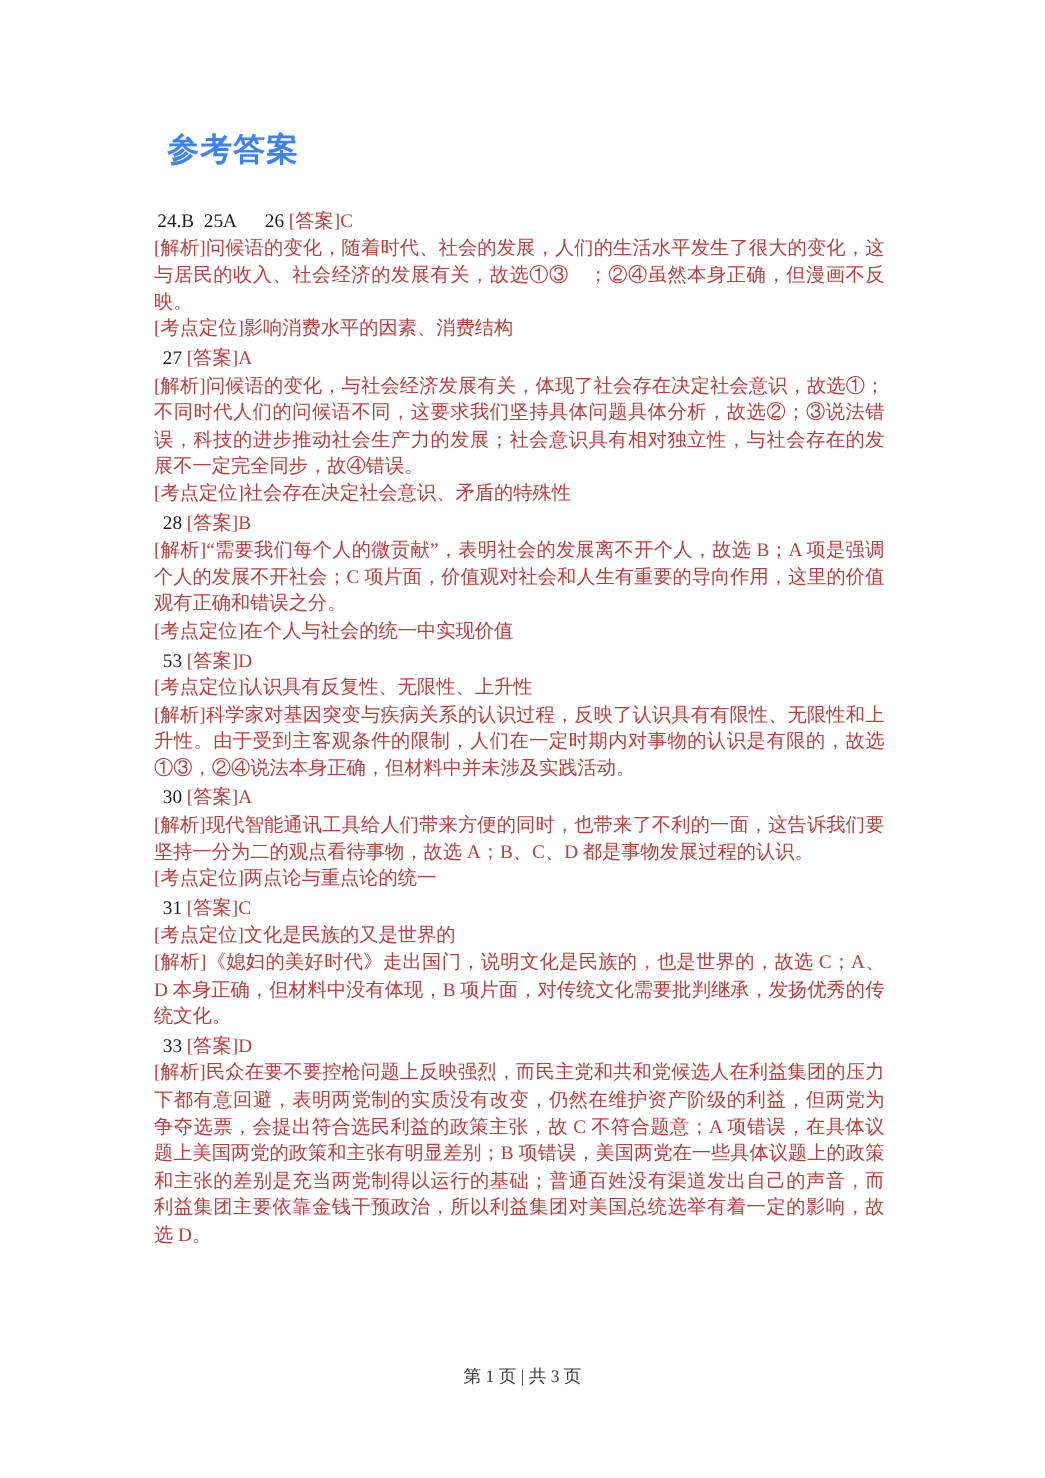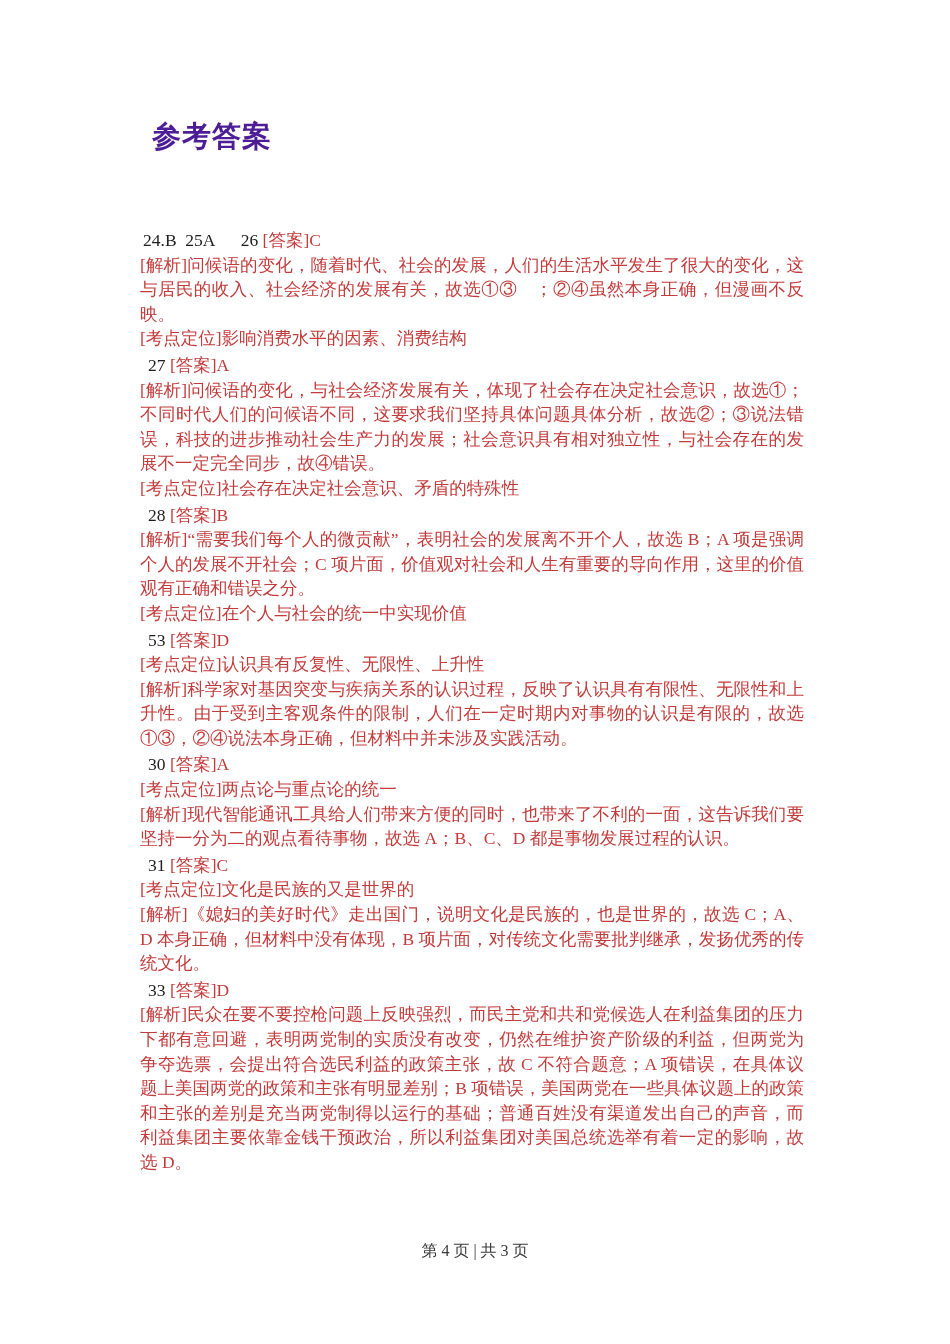--- a/index.html
+++ b/index.html
@@ -21,25 +21,25 @@
     position: absolute;
     left: 140px;
     top: 118px;
     width: 664px;
   }
   .doc-title {
     margin: 0 0 0 12px;
     font-size: 29px;
     line-height: 36px;
     font-weight: bold;
-    color: #4c1d95;
+    color: #3b82f6;
     letter-spacing: 1px;
   }
   .answers {
-    margin-top: 74px;
+    margin-top: 34px;
     font-size: 17.5px;
     line-height: 24.6px;
     color: var(--red);
   }
   .item { margin: 0; }
   .line.header {
     margin-top: 2px;
     padding-left: 8px;
     white-space: pre-wrap;
     text-align: left;
@@ -90,35 +90,35 @@
       </div>
 
       <div class="item">
         <div class="line header"><span class="num">53 </span><span class="red">[答案]D</span></div>
         <p class="para">[考点定位]认识具有反复性、无限性、上升性</p>
         <p class="para">[解析]科学家对基因突变与疾病关系的认识过程，反映了认识具有有限性、无限性和上升性。由于受到主客观条件的限制，人们在一定时期内对事物的认识是有限的，故选①③，②④说法本身正确，但材料中并未涉及实践活动。</p>
       </div>
 
       <div class="item">
         <div class="line header"><span class="num">30 </span><span class="red">[答案]A</span></div>
+        <p class="para">[解析]现代智能通讯工具给人们带来方便的同时，也带来了不利的一面，这告诉我们要坚持一分为二的观点看待事物，故选 A；B、C、D 都是事物发展过程的认识。</p>
         <p class="para">[考点定位]两点论与重点论的统一</p>
-        <p class="para">[解析]现代智能通讯工具给人们带来方便的同时，也带来了不利的一面，这告诉我们要坚持一分为二的观点看待事物，故选 A；B、C、D 都是事物发展过程的认识。</p>
       </div>
 
       <div class="item">
         <div class="line header"><span class="num">31 </span><span class="red">[答案]C</span></div>
         <p class="para">[考点定位]文化是民族的又是世界的</p>
         <p class="para">[解析]《媳妇的美好时代》走出国门，说明文化是民族的，也是世界的，故选 C；A、D 本身正确，但材料中没有体现，B 项片面，对传统文化需要批判继承，发扬优秀的传统文化。</p>
       </div>
 
 
       <div class="item">
         <div class="line header"><span class="num">33 </span><span class="red">[答案]D</span></div>
         <p class="para">[解析]民众在要不要控枪问题上反映强烈，而民主党和共和党候选人在利益集团的压力下都有意回避，表明两党制的实质没有改变，仍然在维护资产阶级的利益，但两党为争夺选票，会提出符合选民利益的政策主张，故 C 不符合题意；A 项错误，在具体议题上美国两党的政策和主张有明显差别；B 项错误，美国两党在一些具体议题上的政策和主张的差别是充当两党制得以运行的基础；普通百姓没有渠道发出自己的声音，而利益集团主要依靠金钱干预政治，所以利益集团对美国总统选举有着一定的影响，故选 D。</p>
       </div>
 
     </div>
   </div>
 
   <div class="footer">
-    <span>第 4 页 | 共 3 页</span>
+    <span>第 1 页 | 共 3 页</span>
   </div>
 </div>
 
 </body></html>

